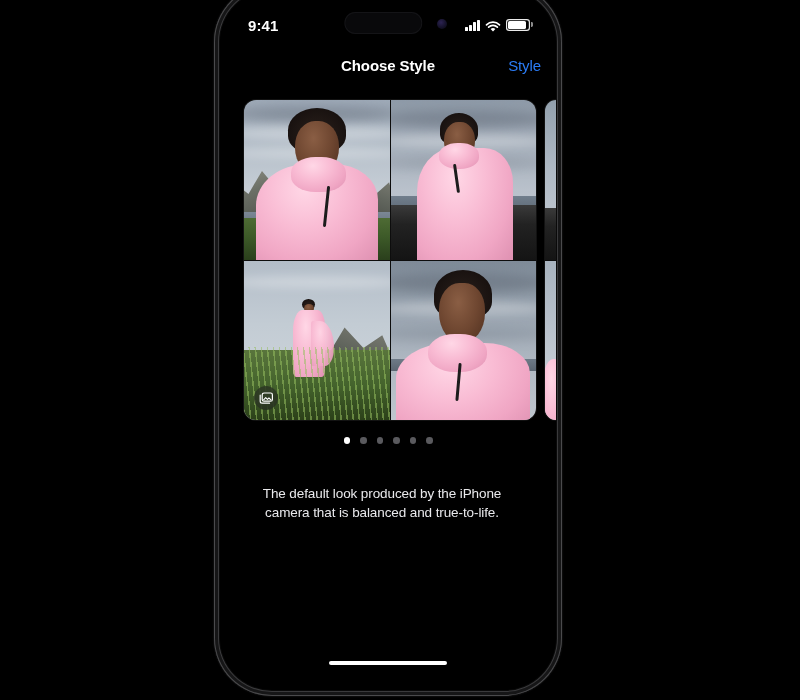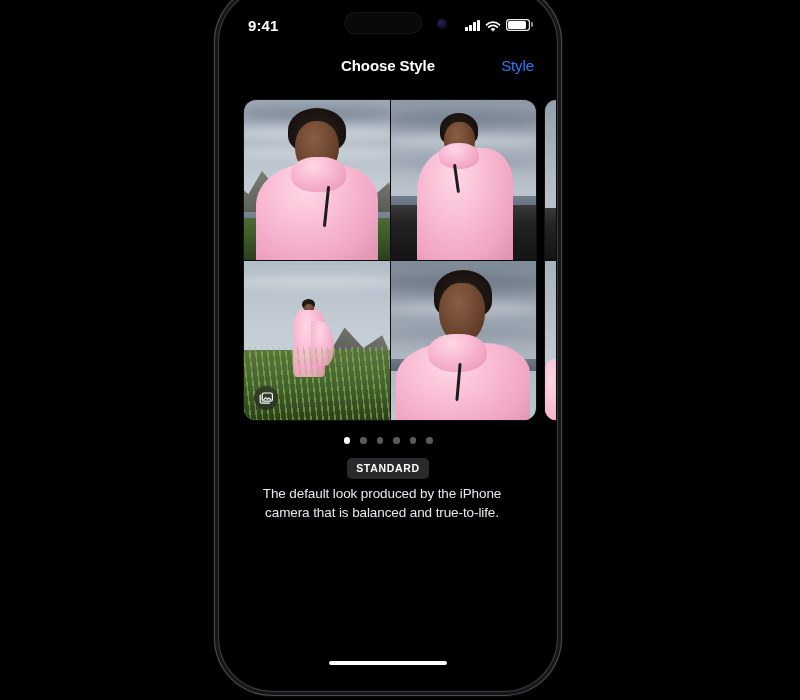--- a/index.html
+++ b/index.html
@@ -123,21 +123,21 @@
   }
 
   
   .nav-bar {
     position: absolute;
     left: 0; top: 58px;
     width: 100%;
     height: 34px;
     display: flex;
     align-items: center;
-    padding: 0 22px;
+    padding: 0 15px;
   }
   .nav-title {
     position: absolute;
     left: 0; right: 0;
     text-align: center;
     font-size: 15px;
     font-weight: bold;
     color: #ffffff;
     letter-spacing: -0.1px;
   }
@@ -456,23 +456,20 @@
 
       <div class="page-dots">
         <span class="dot active"></span>
         <span class="dot"></span>
         <span class="dot"></span>
         <span class="dot"></span>
         <span class="dot"></span>
         <span class="dot"></span>
       </div>
 
-      <div class="style-badge-wrap">
-        <span class="style-badge">STANDARD</span>
-      </div>
 
       <div class="style-desc">The default look produced by the iPhone camera that is balanced and true-to-life.</div>
 
 
       <div class="home-indicator"></div>
 
     </div>
   </div>
 
 </div>

